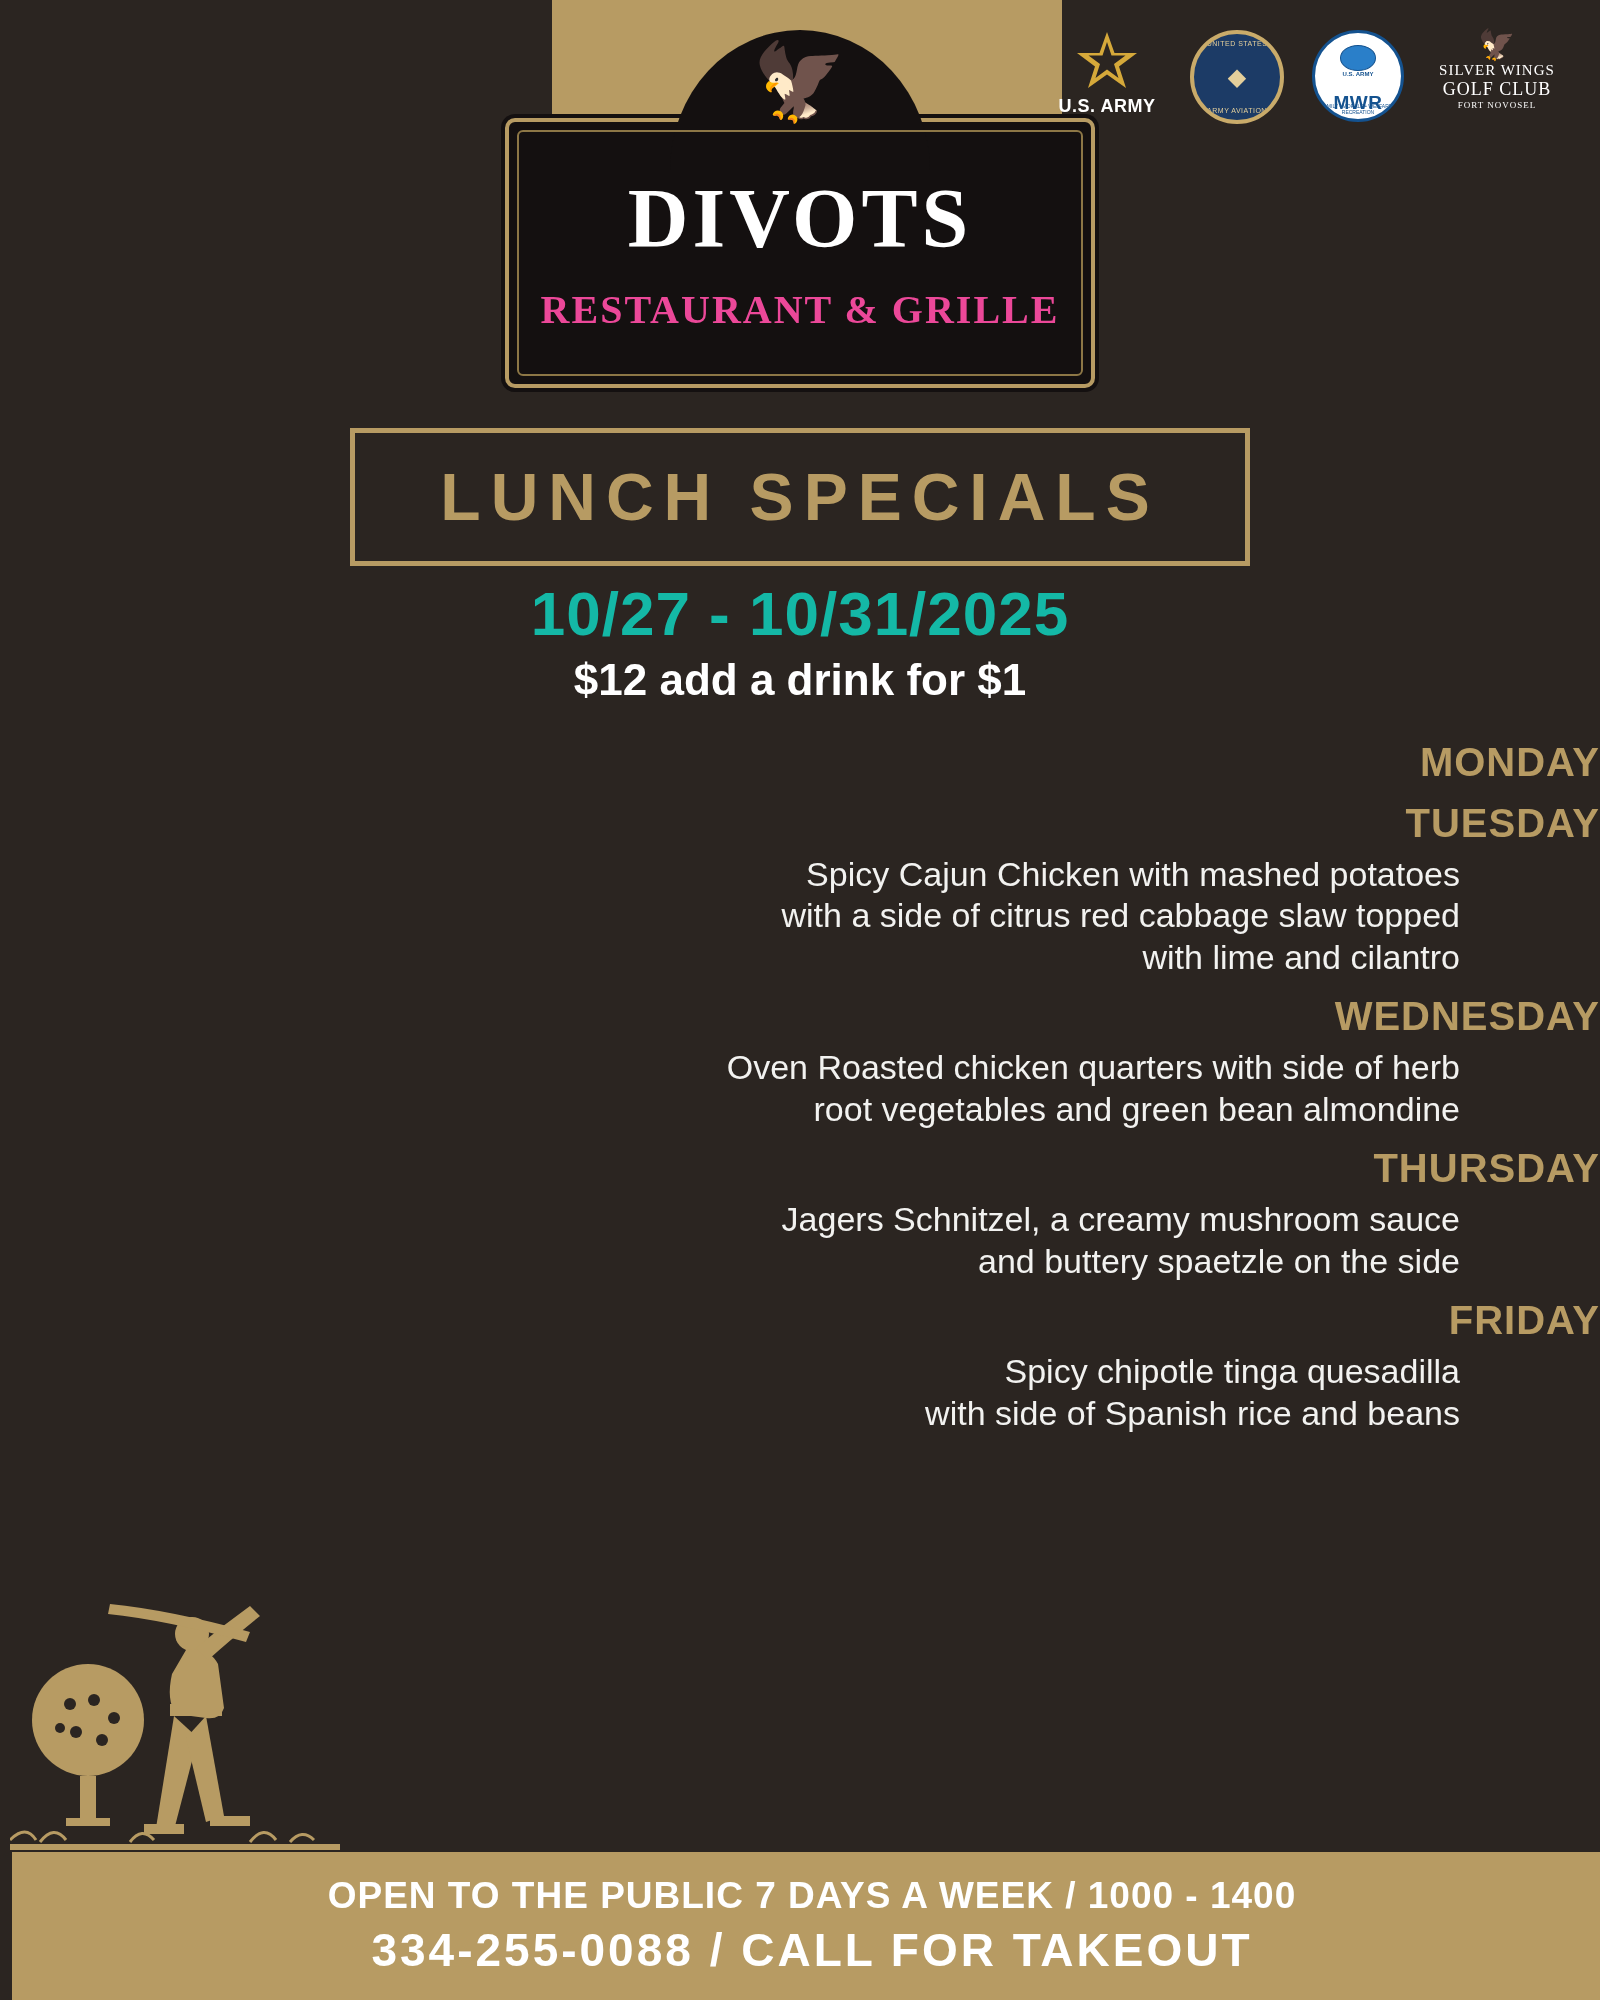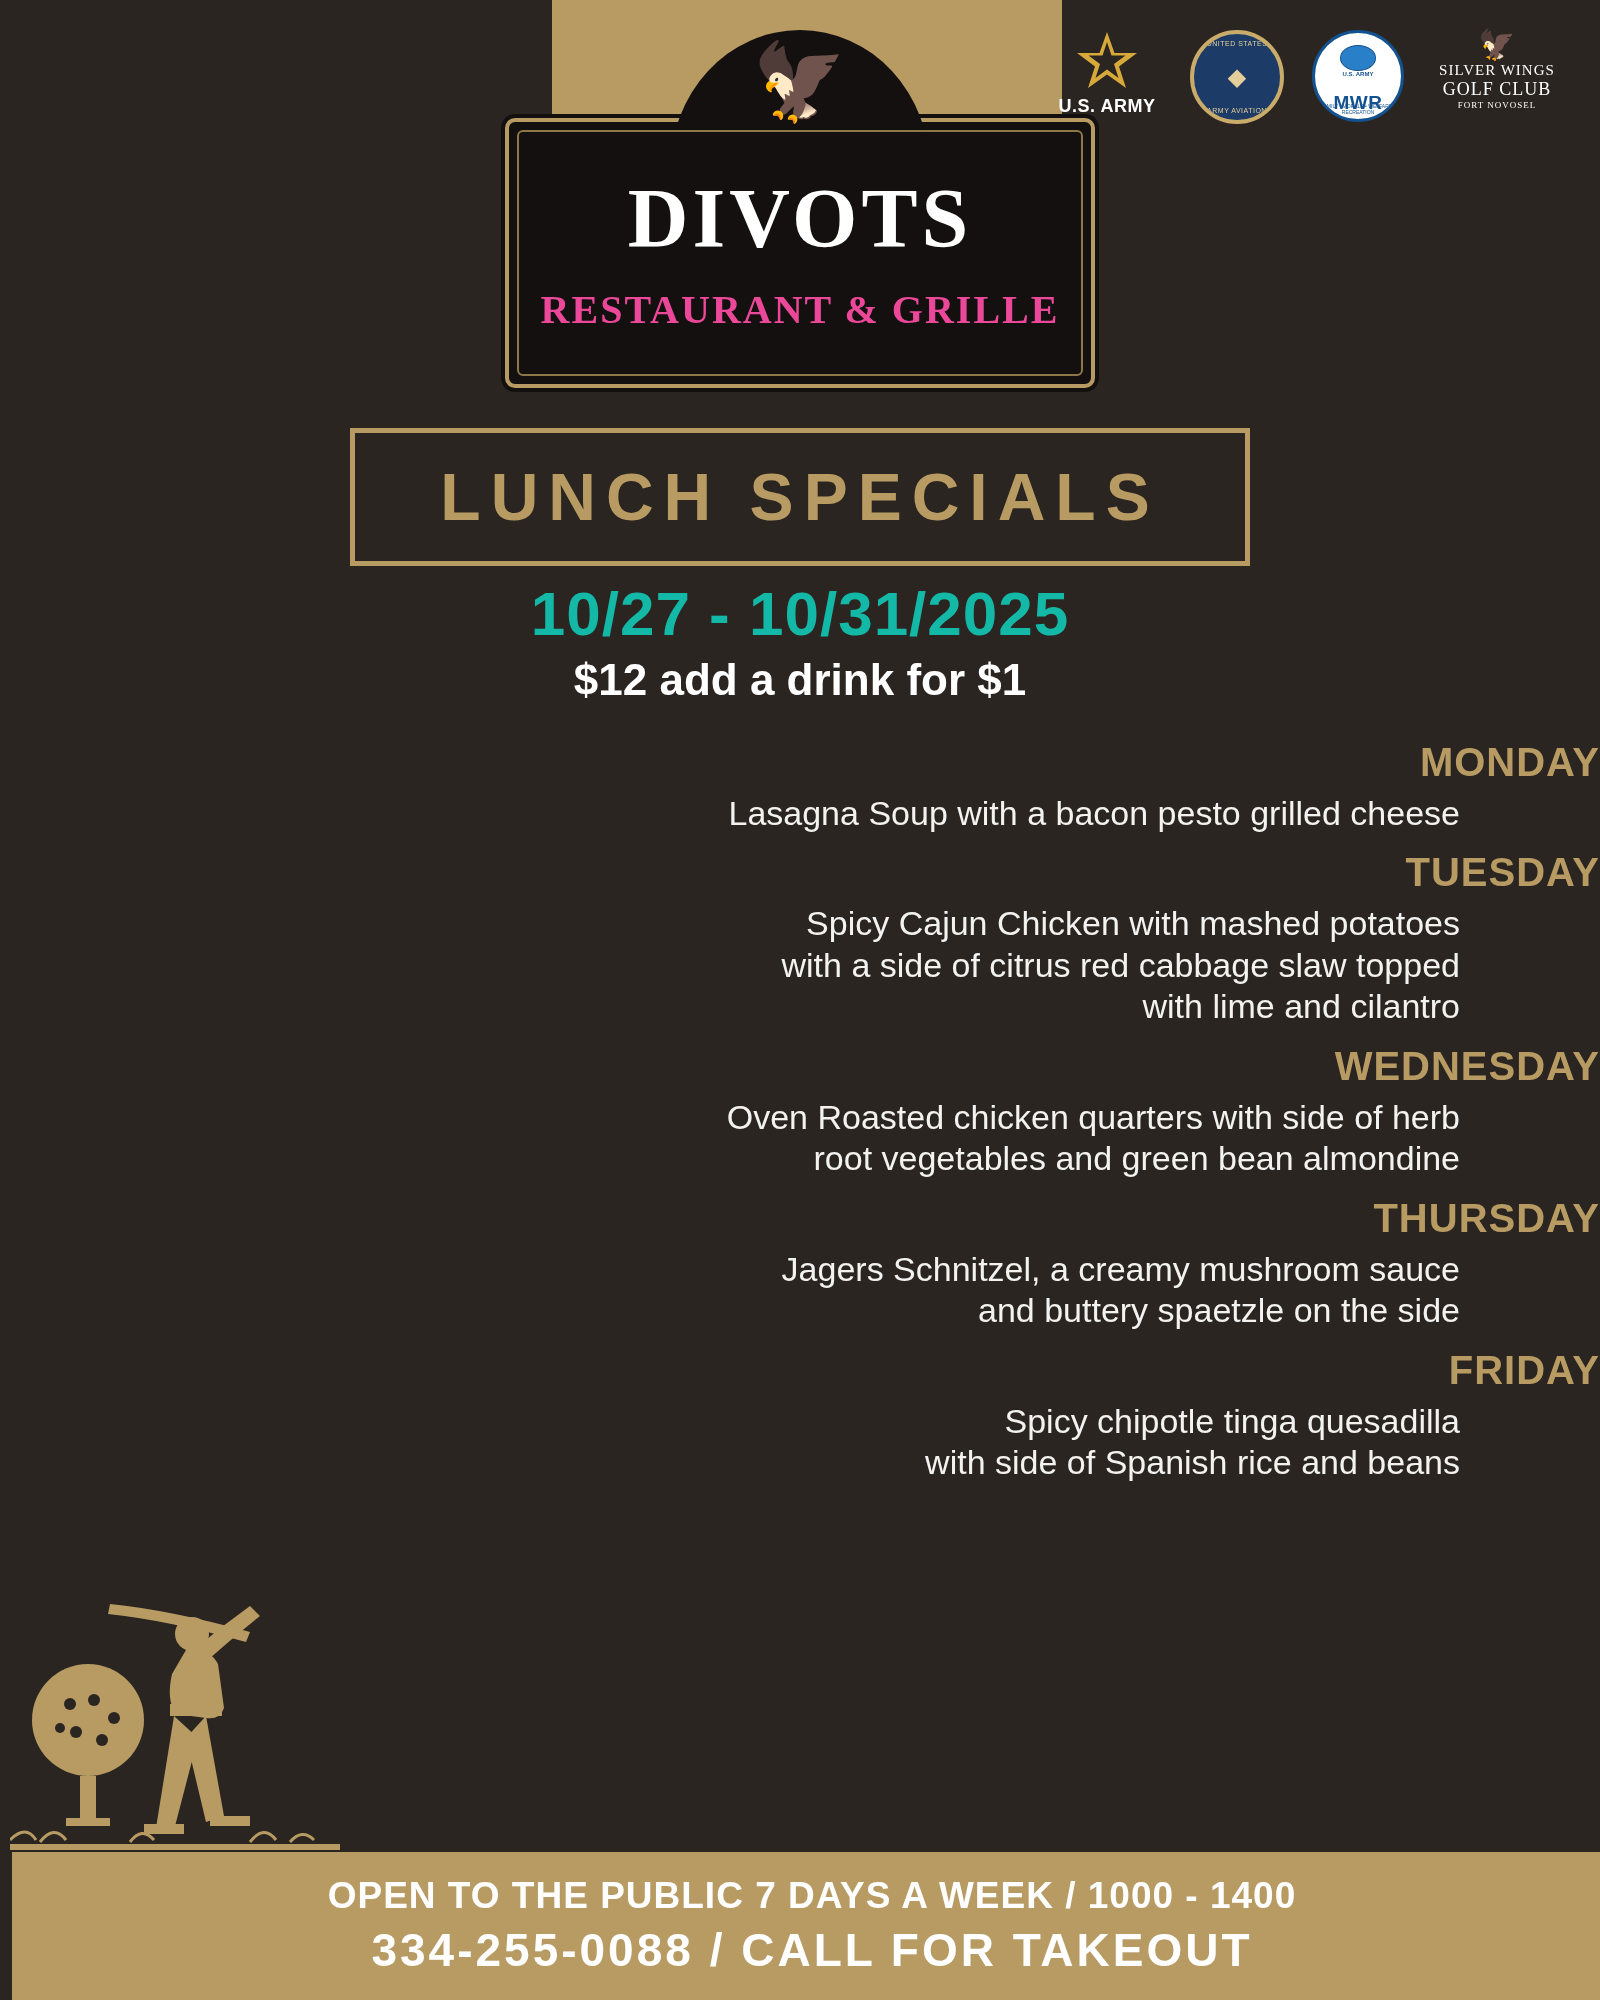--- a/index.html
+++ b/index.html
@@ -366,21 +366,20 @@
   <div class="specials-text">LUNCH SPECIALS</div>
 </div>
 
 <div class="date-range">10/27 - 10/31/2025</div>
 <div class="price-line">$12 add a drink for $1</div>
 
 <div class="menu">
 
   <div class="day-block">
     <div class="day-name">MONDAY</div>
-    <div class="day-desc">Lasagna Soup with a bacon pesto grilled cheese</div>
   </div>
 
   <div class="day-block">
     <div class="day-name">TUESDAY</div>
     <div class="day-desc">Spicy Cajun Chicken with mashed potatoes<br>with a side of citrus red cabbage slaw topped<br>with lime and cilantro</div>
   </div>
 
   <div class="day-block">
     <div class="day-name">WEDNESDAY</div>
     <div class="day-desc">Oven Roasted chicken quarters with side of herb<br>root vegetables and green bean almondine</div>

